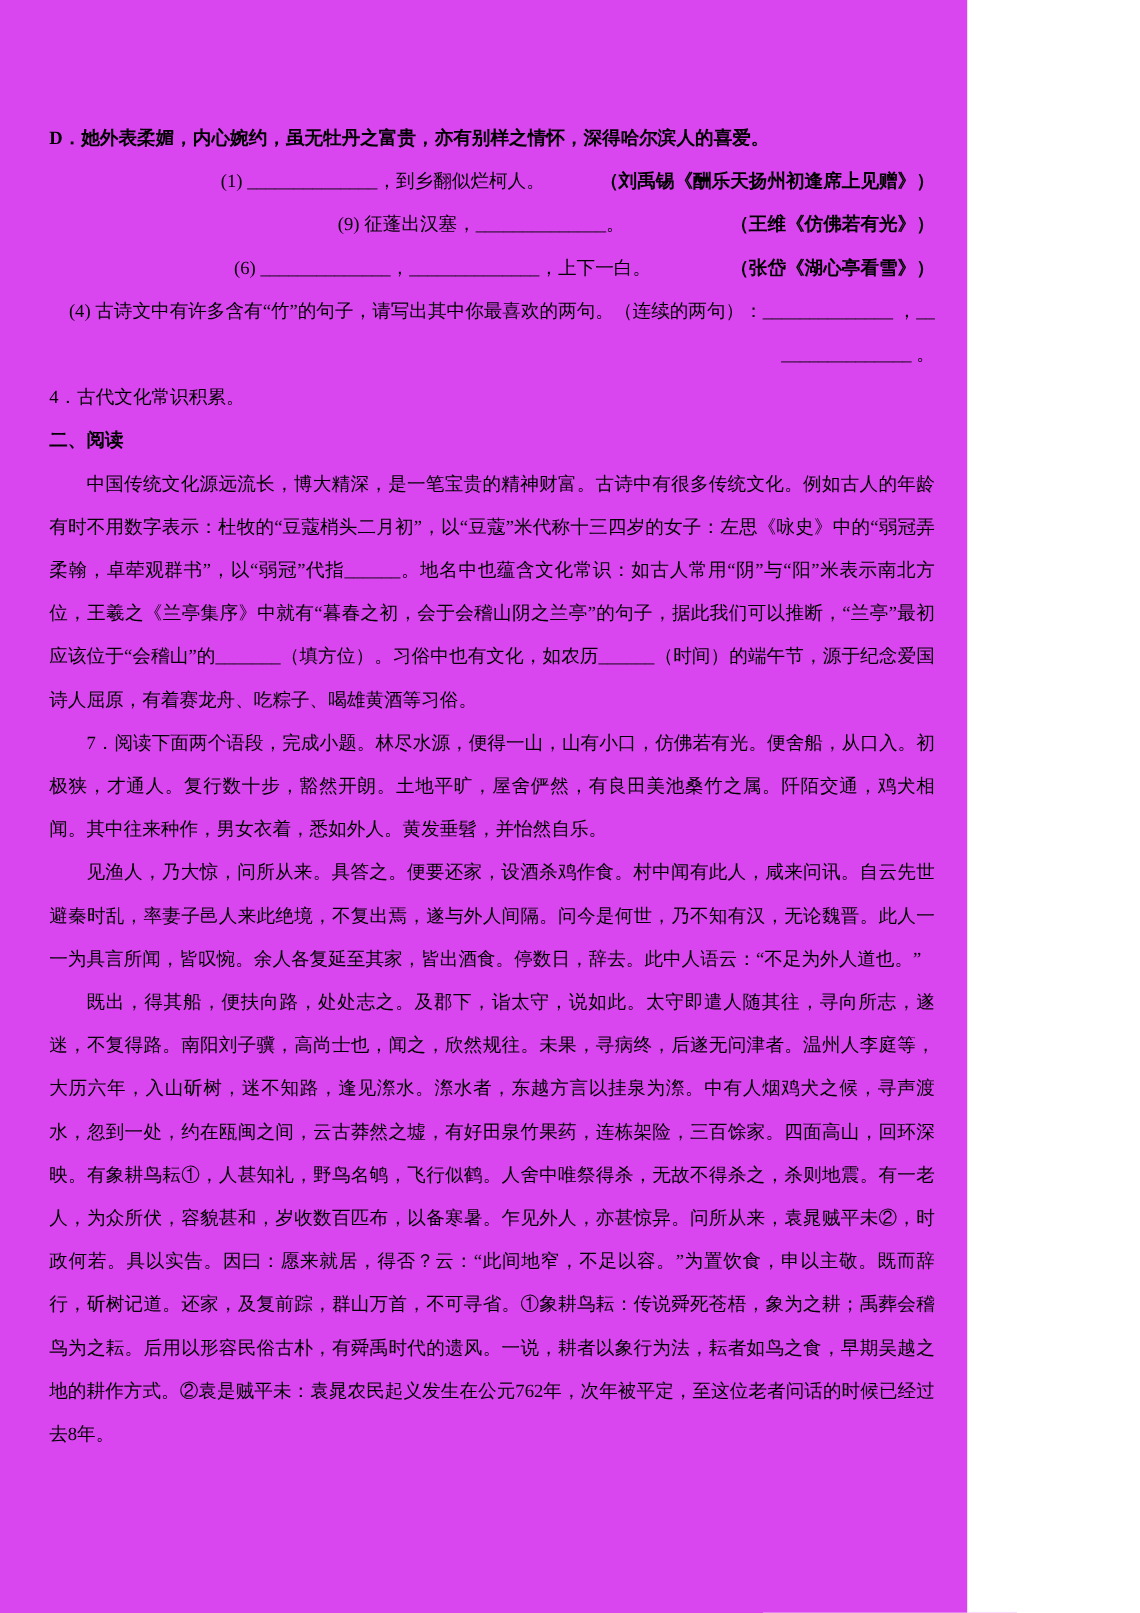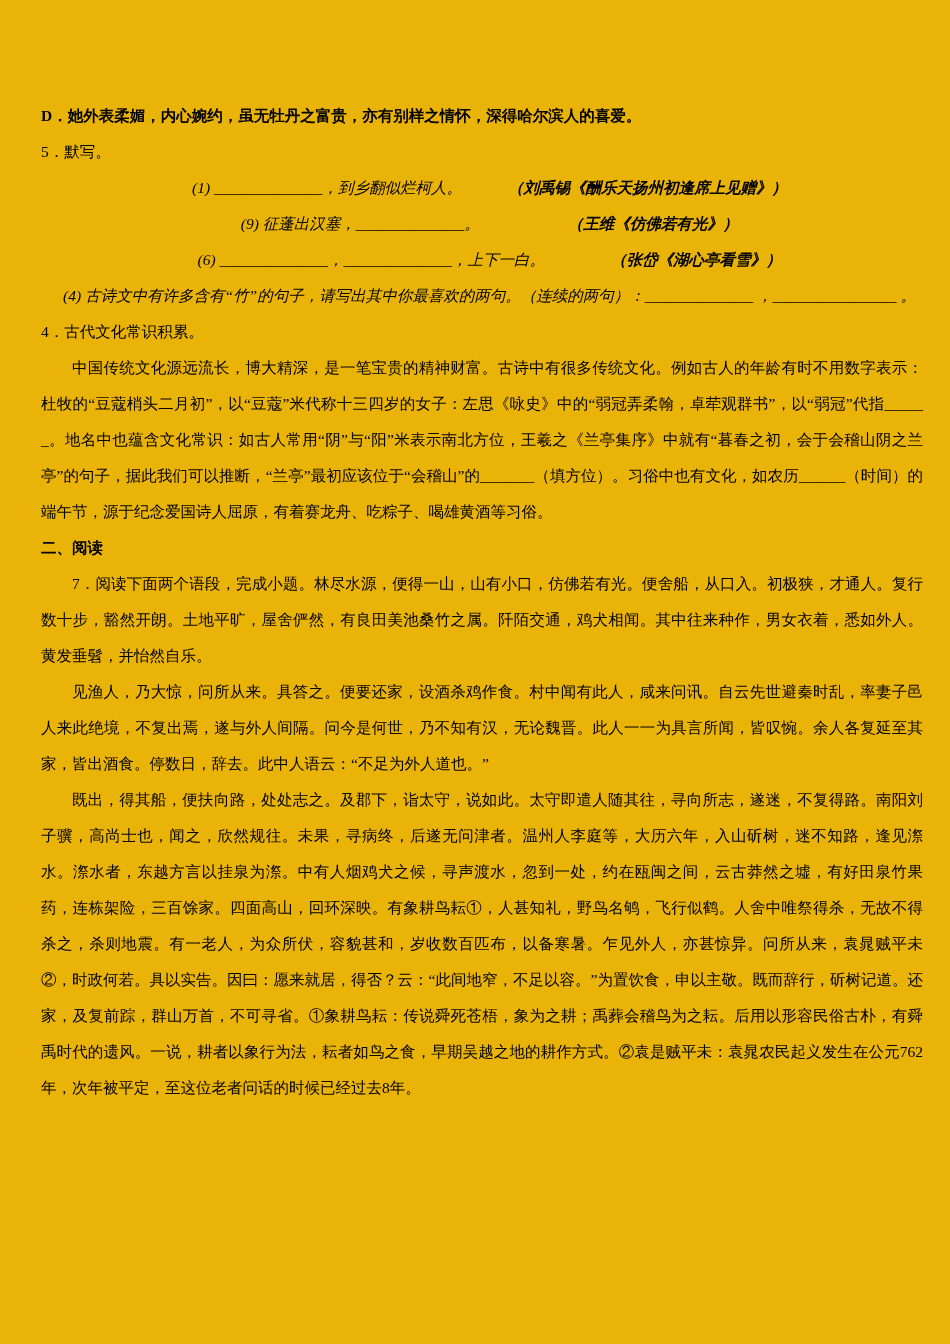--- a/index.html
+++ b/index.html
@@ -4,72 +4,70 @@
 <style>
   * { box-sizing: border-box; }
   html, body { margin: 0; padding: 0; }
   body {
     width: 950px;
     height: 1344px;
     background: #ffffff;
     overflow: hidden;
   }
   .page {
-    width: 950px;
+    width: 806px;
     min-height: 1344px;
     padding: 98px 27px 40px 41px;
     font-family: "Liberation Serif", "DejaVu Serif", serif;
     font-size: 15.5px;
     line-height: 36px;
     color: #000000;
-    background: #eab308;
+    background: #d946ef;
   }
   p { margin: 0; }
   .para {
     text-align: justify;
     word-break: break-all;
   }
   .indent { text-indent: 2em; }
   .bold { font-weight: bold; }
   .q5-item {
     padding-left: 15px;
     word-break: break-all;
-    text-align: center;
-    font-style: italic;
+    text-align: right;
   }
   .attr { font-weight: bold; }
   .attr-1 { margin-left: 46px; }
   .attr-2 { margin-left: 88px; }
   .attr-3 { margin-left: 66px; margin-top: 40px; }
   .underline {
     text-underline-offset: 4px;
   }
 </style>
 </head>
 <body>
 
 <div class="page">
 
   <p class="para bold">D．她外表柔媚，内心婉约，虽无牡丹之富贵，亦有别样之情怀，深得哈尔滨人的喜爱。</p>
 
-  <p class="para">5．默写。</p>
 
   <p class="q5-item"><span>(1) ______________，到乡翻似烂柯人。</span><span class="attr attr-1">（刘禹锡《酬乐天扬州初逢席上见赠》）</span></p>
 
   <p class="q5-item"><span>(9) 征蓬出汉塞，______________。</span><span class="attr attr-2">（王维《仿佛若有光》）</span></p>
 
   <p class="q5-item"><span>(6) ______________，______________，上下一白。</span><span class="attr attr-3">（张岱《湖心亭看雪》）</span></p>
 
   <p class="q5-item"><span>(4) 古诗文中有许多含有“竹”的句子，请写出其中你最喜欢的两句。（连续的两句）：______________ ，________________ 。</span></p>
 
   <p class="para">4．古代文化常识积累。</p>
 
+  <p class="para bold">二、阅读</p>
+
   <p class="para indent">中国传统文化源远流长，博大精深，是一笔宝贵的精神财富。古诗中有很多传统文化。例如古人的年龄有时不用数字表示：杜牧的“豆蔻梢头二月初”，以“豆蔻”米代称十三四岁的女子：左思《咏史》中的“弱冠弄柔翰，卓荦观群书”，以“弱冠”代指______。地名中也蕴含文化常识：如古人常用“阴”与“阳”米表示南北方位，王羲之《兰亭集序》中就有“暮春之初，会于会稽山阴之兰亭”的句子，据此我们可以推断，“兰亭”最初应该位于“会稽山”的_______（填方位）。习俗中也有文化，如农历______（时间）的端午节，源于纪念爱国诗人屈原，有着赛龙舟、吃粽子、喝雄黄酒等习俗。</p>
-
-  <p class="para bold">二、阅读</p>
 
   <p class="para indent"><span>7．阅读下面两个语段，完成小题。林尽水源，便得一山，山有小口，仿佛若有光。便舍船，从口入。初极狭，才通人。复行数十步，豁然开朗。</span><span class="underline">土地平旷，屋舍俨然，有良田美池桑竹之属。</span><span>阡陌交通，鸡犬相闻。其中往来种作，男女衣着，悉如外人。黄发垂髫，并怡然自乐。</span></p>
 
   <p class="para indent">见渔人，乃大惊，问所从来。具答之。便要还家，设酒杀鸡作食。村中闻有此人，咸来问讯。自云先世避秦时乱，率妻子邑人来此绝境，不复出焉，遂与外人间隔。问今是何世，乃不知有汉，无论魏晋。此人一一为具言所闻，皆叹惋。余人各复延至其家，皆出酒食。停数日，辞去。此中人语云：“不足为外人道也。”</p>
 
   <p class="para indent">既出，得其船，便扶向路，处处志之。及郡下，诣太守，说如此。太守即遣人随其往，寻向所志，遂迷，不复得路。南阳刘子骥，高尚士也，闻之，欣然规往。未果，寻病终，后遂无问津者。温州人李庭等，大历六年，入山斫树，迷不知路，逢见漈水。漈水者，东越方言以挂泉为漈。中有人烟鸡犬之候，寻声渡水，忽到一处，约在瓯闽之间，云古莽然之墟，有好田泉竹果药，连栋架险，三百馀家。四面高山，回环深映。有象耕鸟耘①，人甚知礼，野鸟名鸲，飞行似鹤。人舍中唯祭得杀，无故不得杀之，杀则地震。有一老人，为众所伏，容貌甚和，岁收数百匹布，以备寒暑。乍见外人，亦甚惊异。问所从来，袁晁贼平未②，时政何若。具以实告。因曰：愿来就居，得否？云：“此间地窄，不足以容。”为置饮食，申以主敬。既而辞行，斫树记道。还家，及复前踪，群山万首，不可寻省。①象耕鸟耘：传说舜死苍梧，象为之耕；禹葬会稽鸟为之耘。后用以形容民俗古朴，有舜禹时代的遗风。一说，耕者以象行为法，耘者如鸟之食，早期吴越之地的耕作方式。②袁是贼平未：袁晁农民起义发生在公元762年，次年被平定，至这位老者问话的时候已经过去8年。</p>
 
 
 </div>
 

